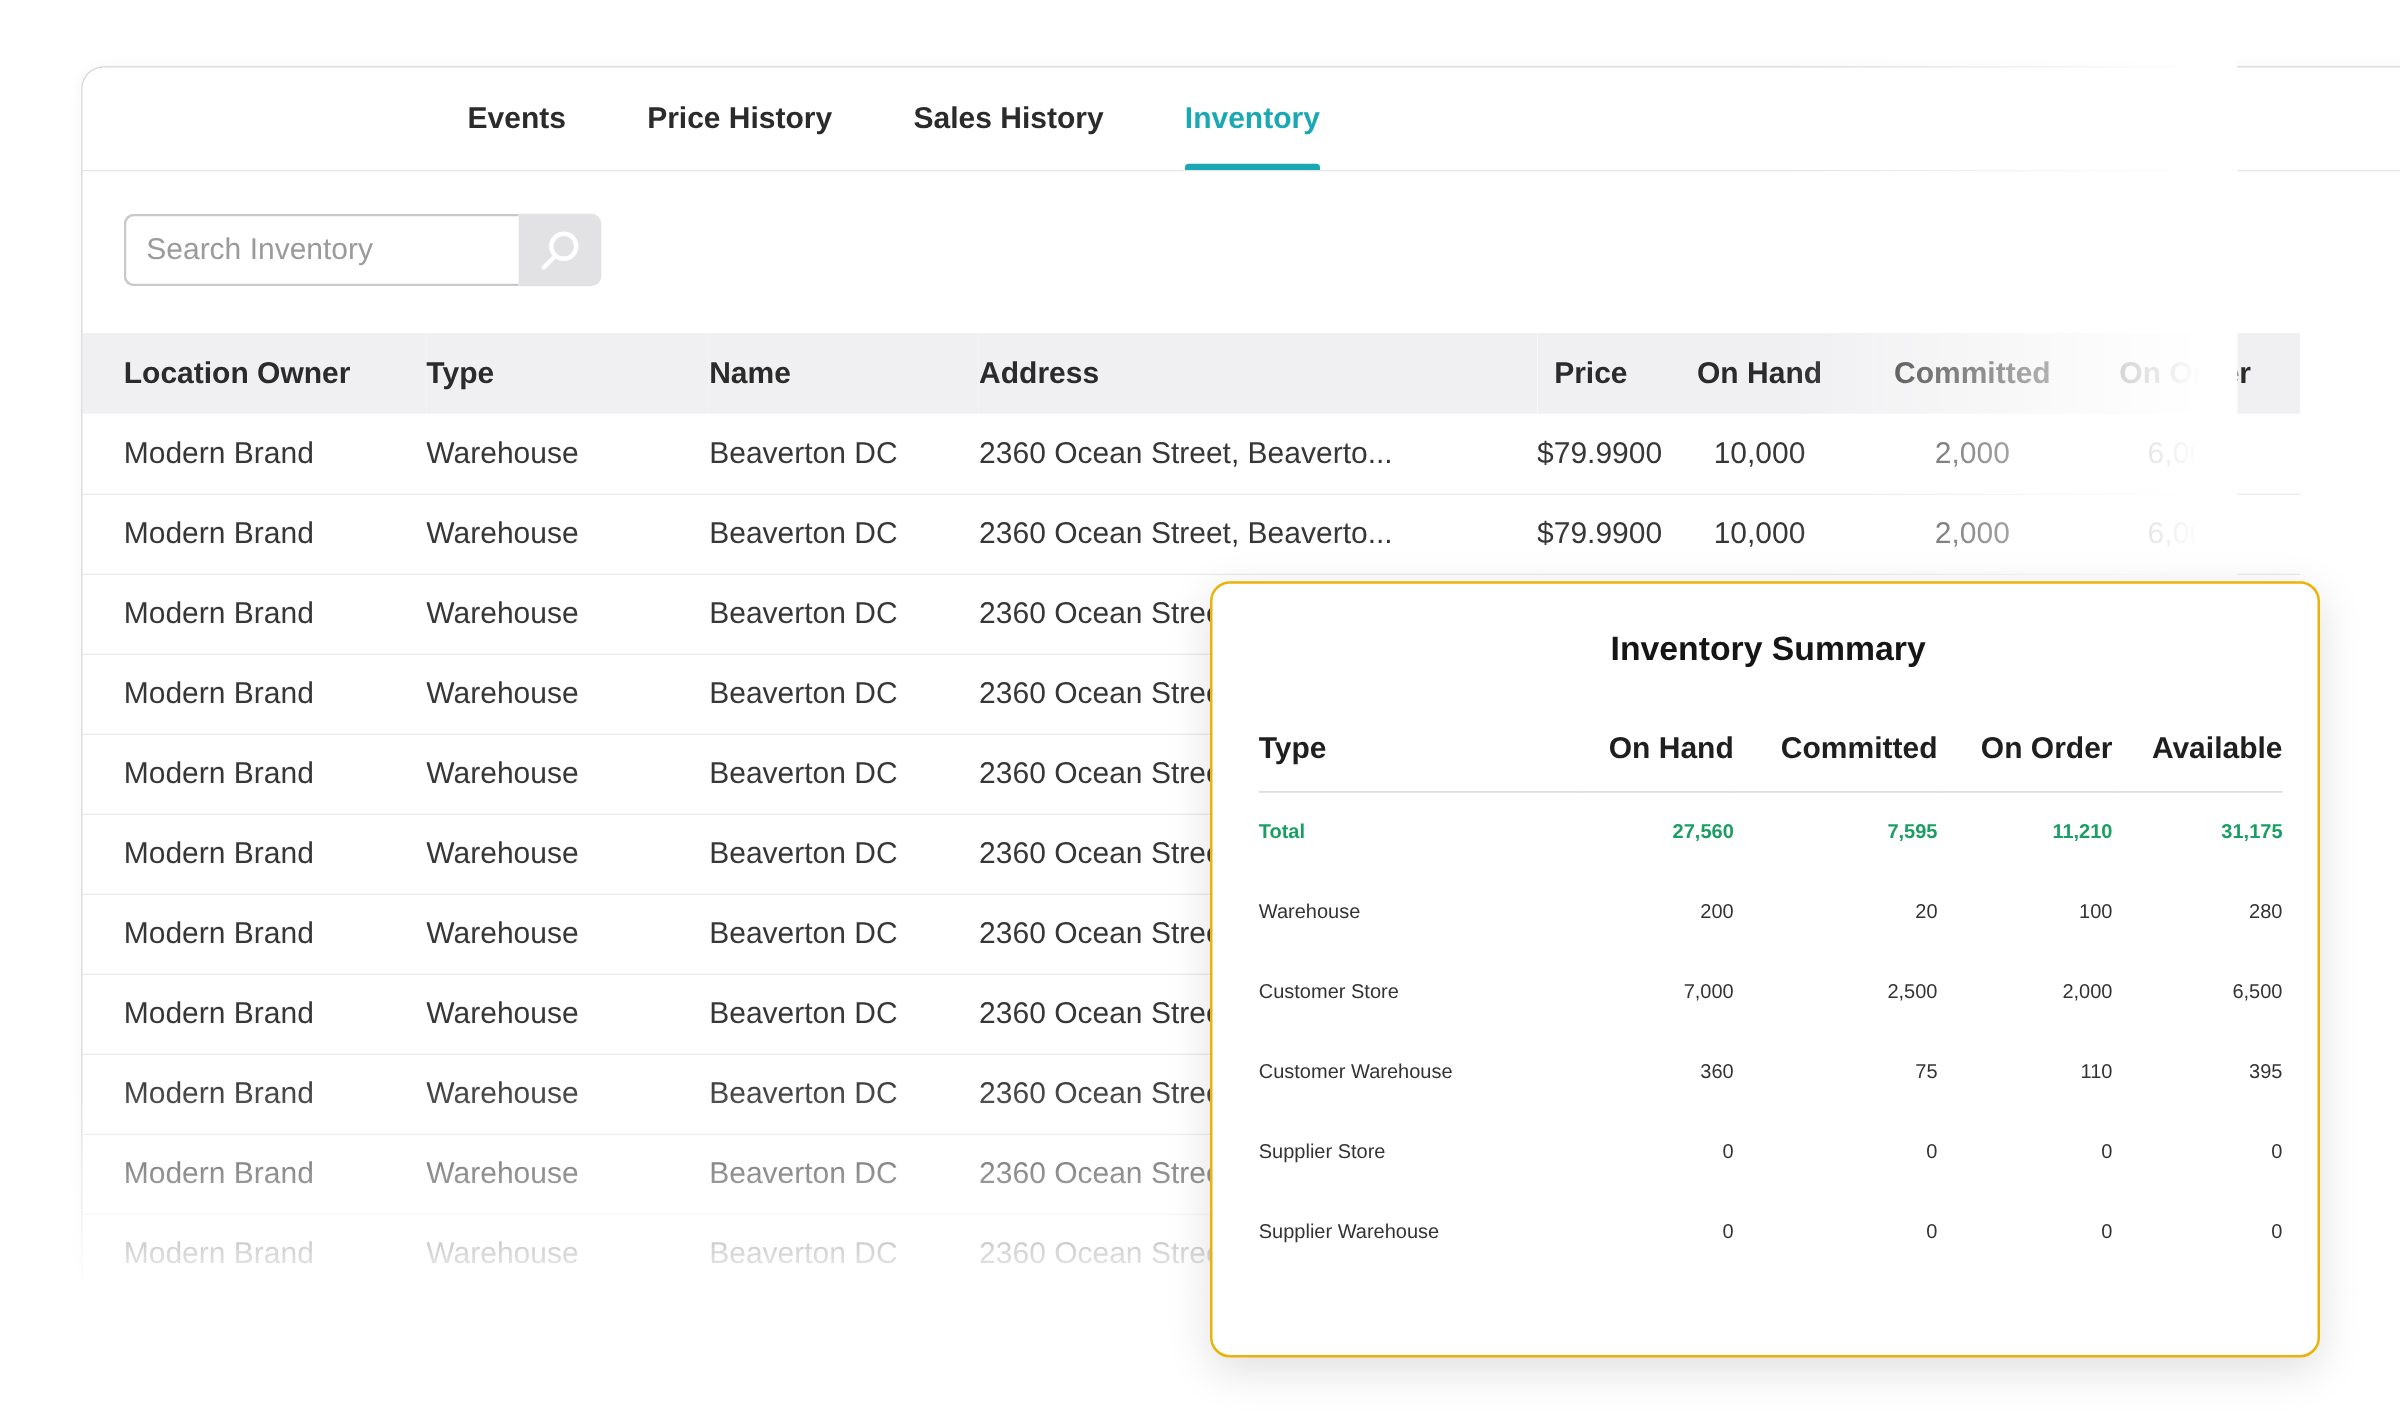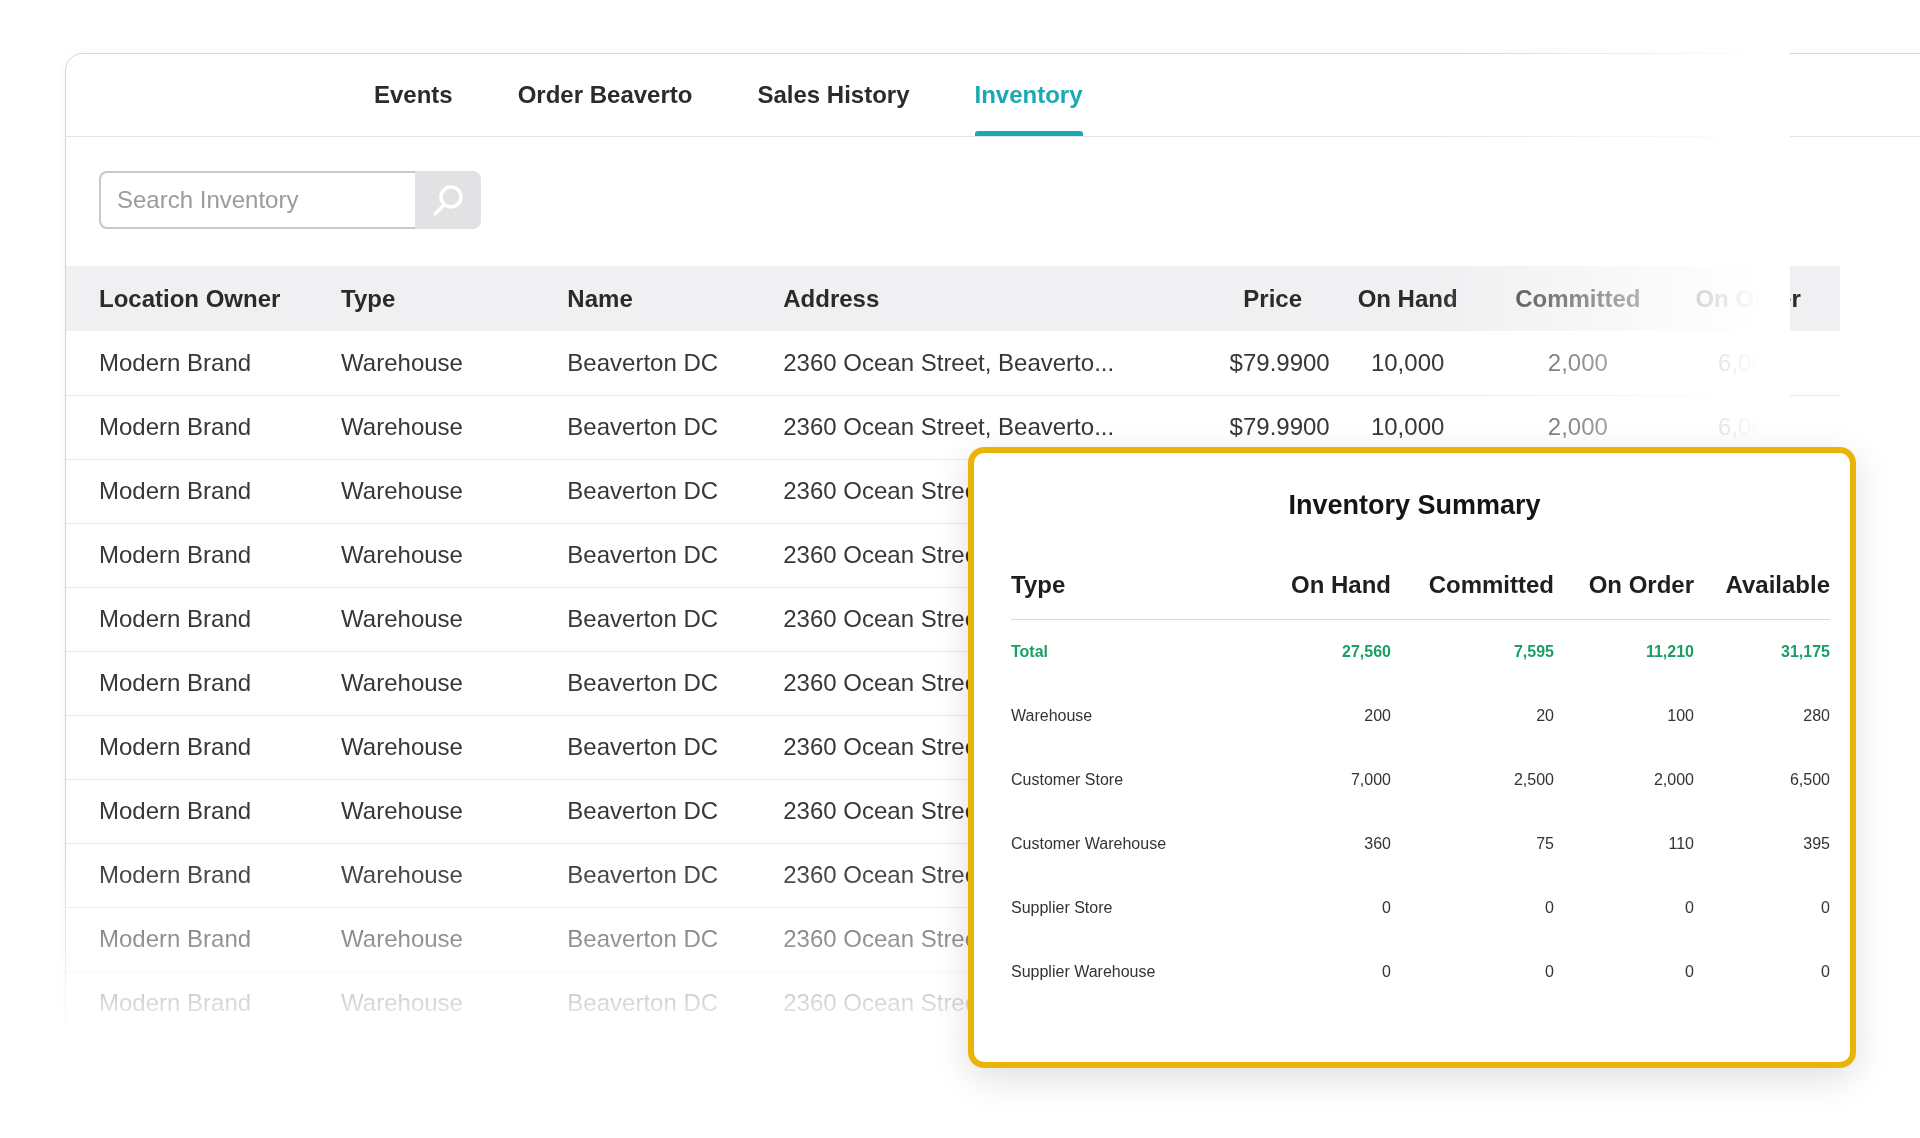--- a/index.html
+++ b/index.html
@@ -63,22 +63,22 @@
     pointer-events:none;
   }
   .fade-bottom {
     position:absolute; top:860px; left:0; width:1920px; height:278px; z-index:5;
     background:linear-gradient(to bottom, rgba(255,255,255,0), #ffffff 64%);
     pointer-events:none;
   }
 
   
   .summary-panel {
-    position:absolute; left:968px; top:447px; width:888px; height:621px;
-    background:#ffffff; border:6px solid #eab308; border-radius:16px;
+    position:absolute; left:968px; top:465px; width:888px; height:621px;
+    background:#ffffff; border:2px solid #eab308; border-radius:16px;
     box-shadow:0 10px 36px rgba(0,0,0,0.13); z-index:10;
     padding:34px 32px 24px 37px;
   }
   .summary-title {
     text-align:center; font-size:27px; font-weight:700; color:#151515; line-height:36px;
   }
   .summary-table { width:819px; margin-top:26px; border-collapse:collapse; table-layout:fixed; }
   .summary-table th {
     font-size:24px; font-weight:700; color:#1f1f1f; text-align:right;
     padding:22px 0 20px 0; border-bottom:1px solid #dcdcde; white-space:nowrap;
@@ -93,21 +93,21 @@
 </style>
 </head>
 <body>
 
 <div class="stage">
 
   <div class="card">
 
     <div class="tab-bar">
         <div class="tab">Events</div>
-        <div class="tab">Order Beaverto</div>
+        <div class="tab">Price History</div>
         <div class="tab">Sales History</div>
         <div class="tab active">Inventory</div>
       </div>
 
     <div class="search-row">
       <input class="search-input" type="text" placeholder="Search Inventory" style="">
       <button class="search-button">
         <span style="display:flex;">
           <svg width="38" height="38" viewBox="0 0 38 38">
             <circle cx="22" cy="16" r="10" fill="none" stroke="#ffffff" stroke-width="3.5"></circle>

